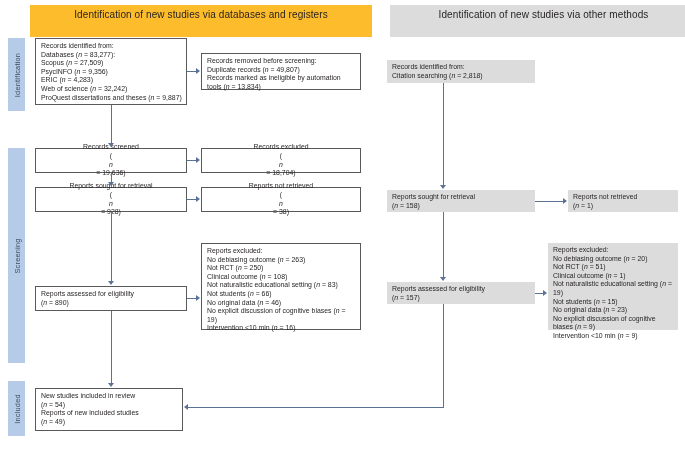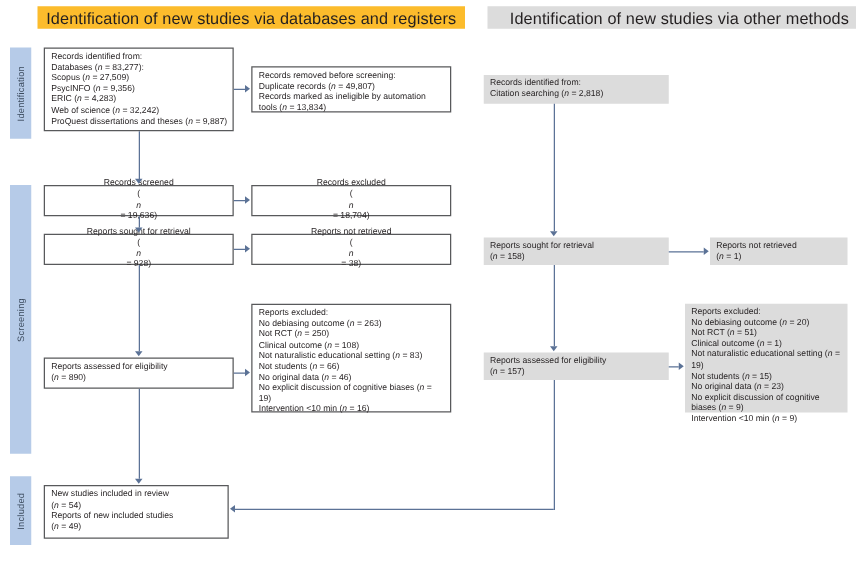--- a/index.html
+++ b/index.html
@@ -15,24 +15,24 @@
     position: relative;
     width: 685px;
     height: 449px;
     background: #ffffff;
     overflow: hidden;
   }
 
   
   .hdr {
     position: absolute;
-    height: 18px;
+    height: 32px;
     line-height: 20px;
     text-align: center;
-    font-size: 13px;
+    font-size: 10px;
     letter-spacing: 0.1px;
     color: #231f20;
     white-space: nowrap;
   }
   .hdr-db { background: #fcbc2c; }
   .hdr-other { background: #dcdcdc; }
 
   
   .band {
     position: absolute;

